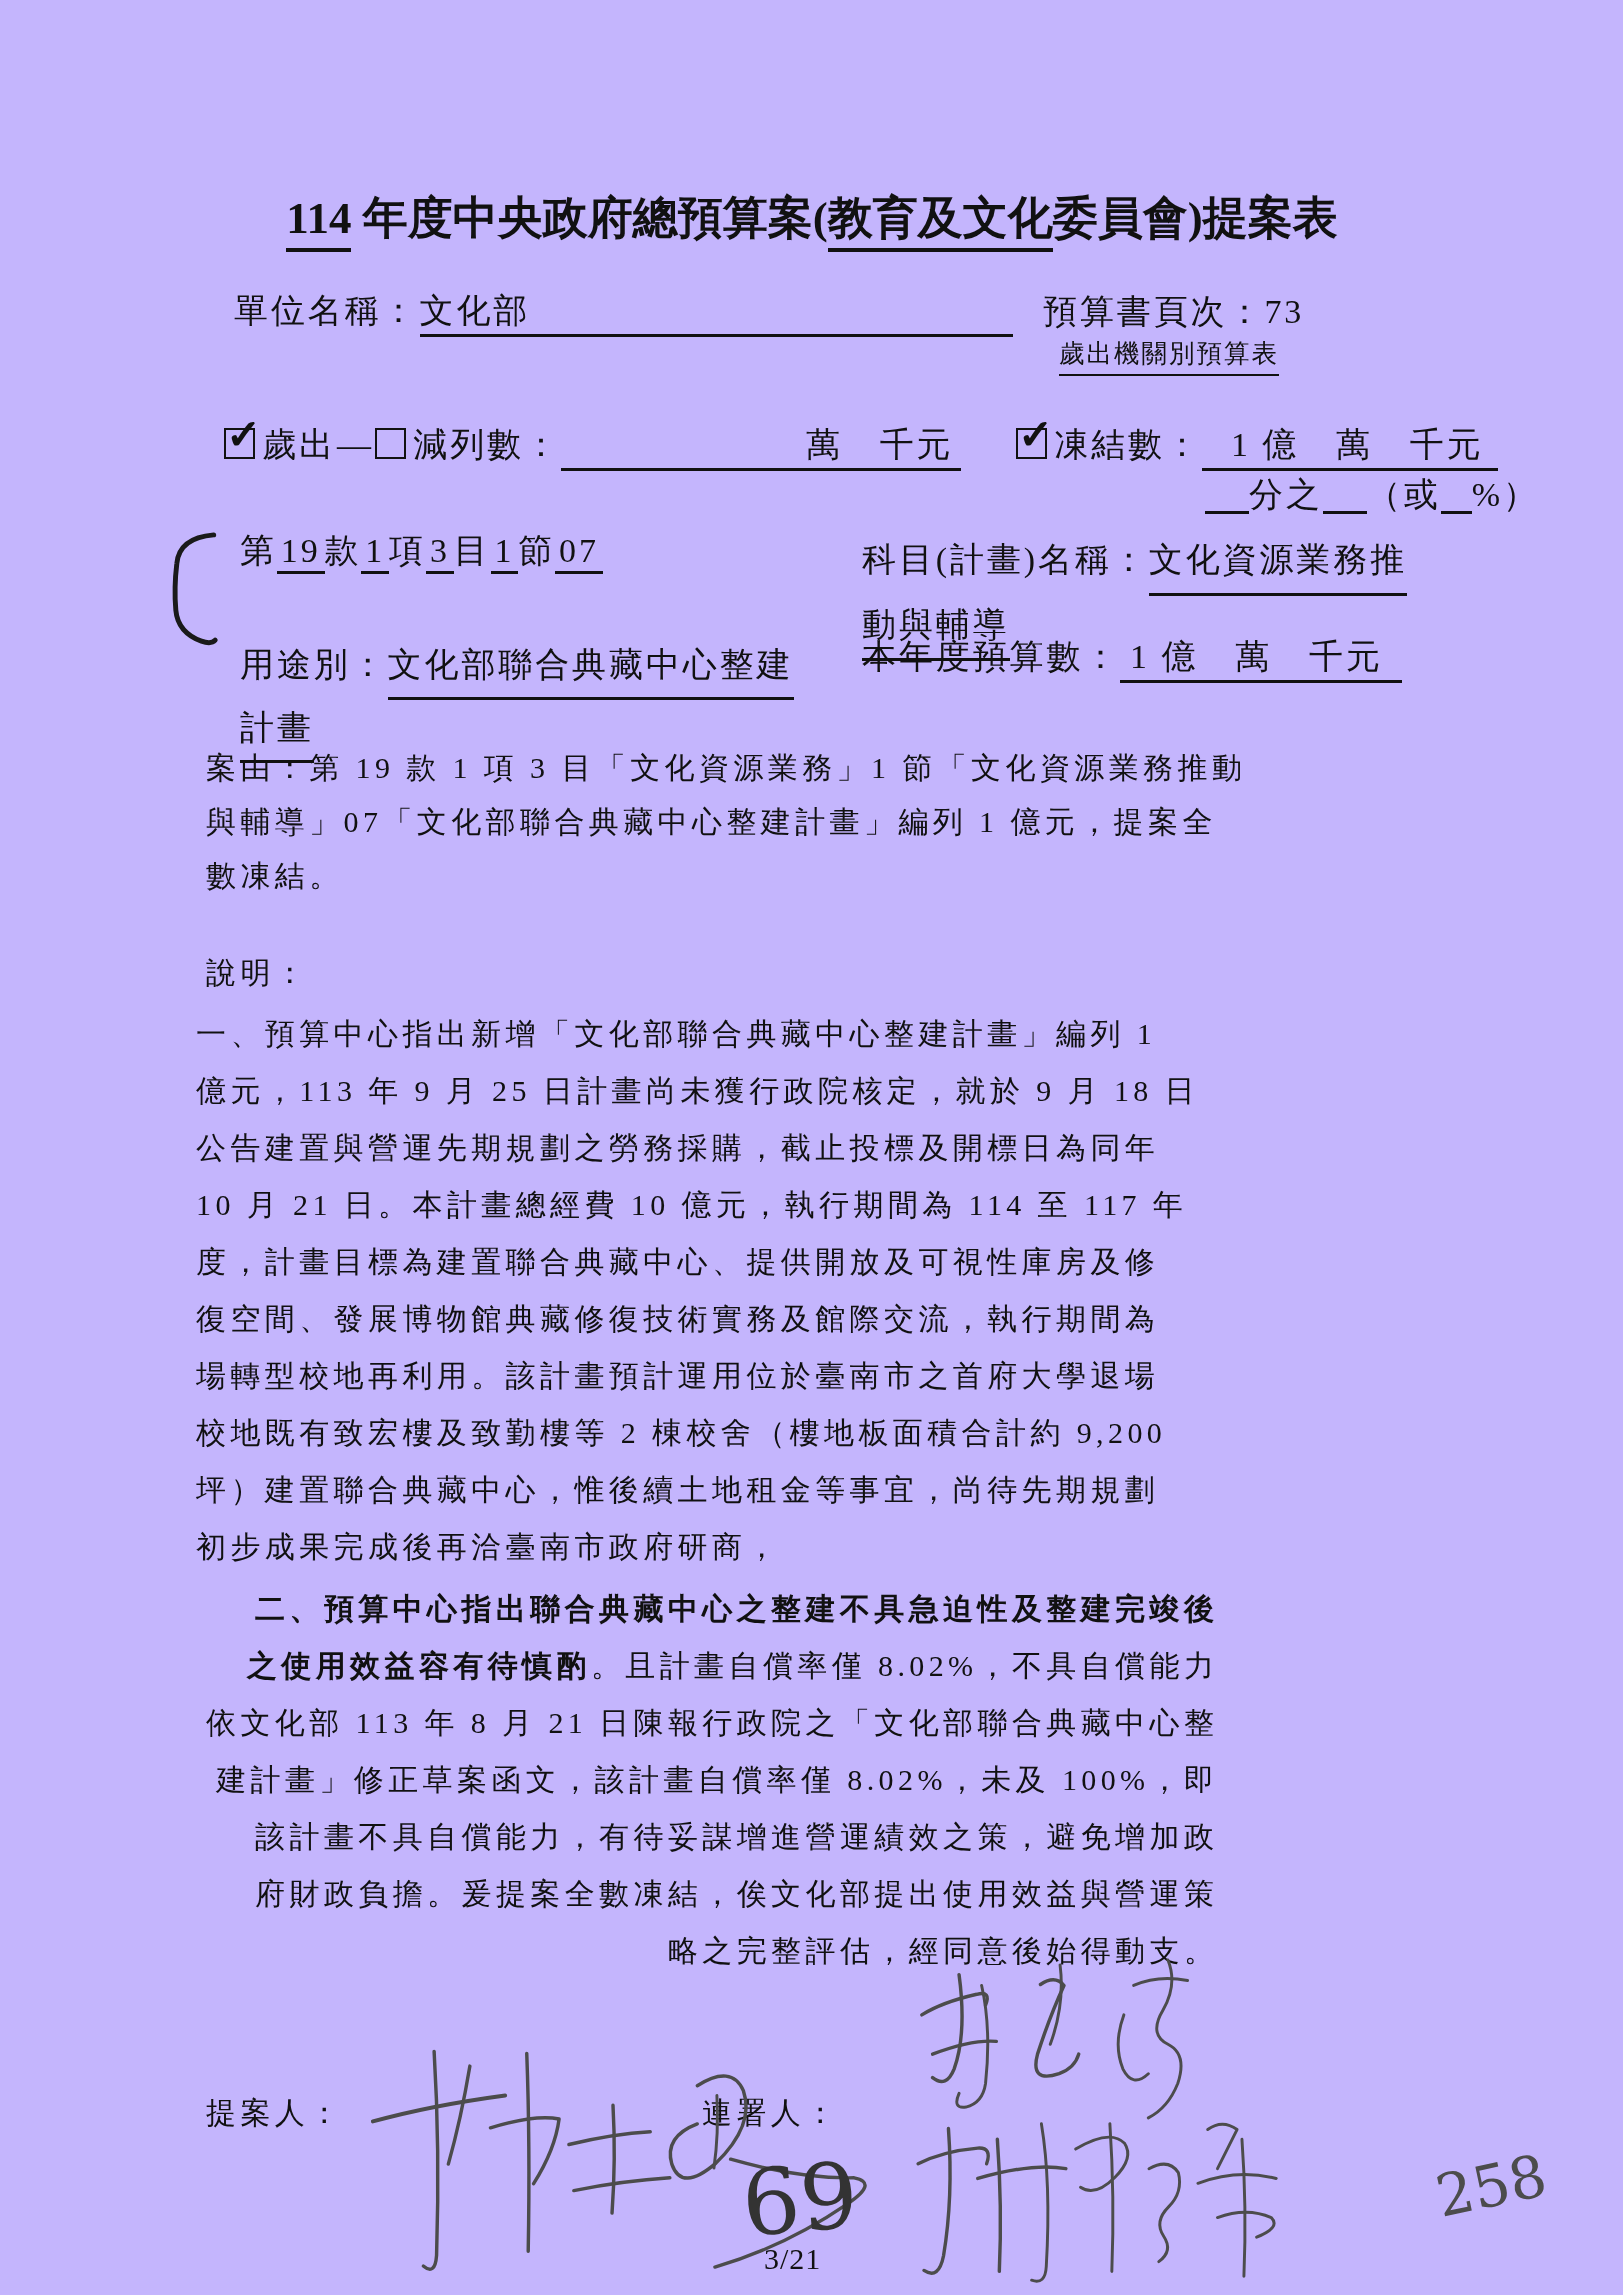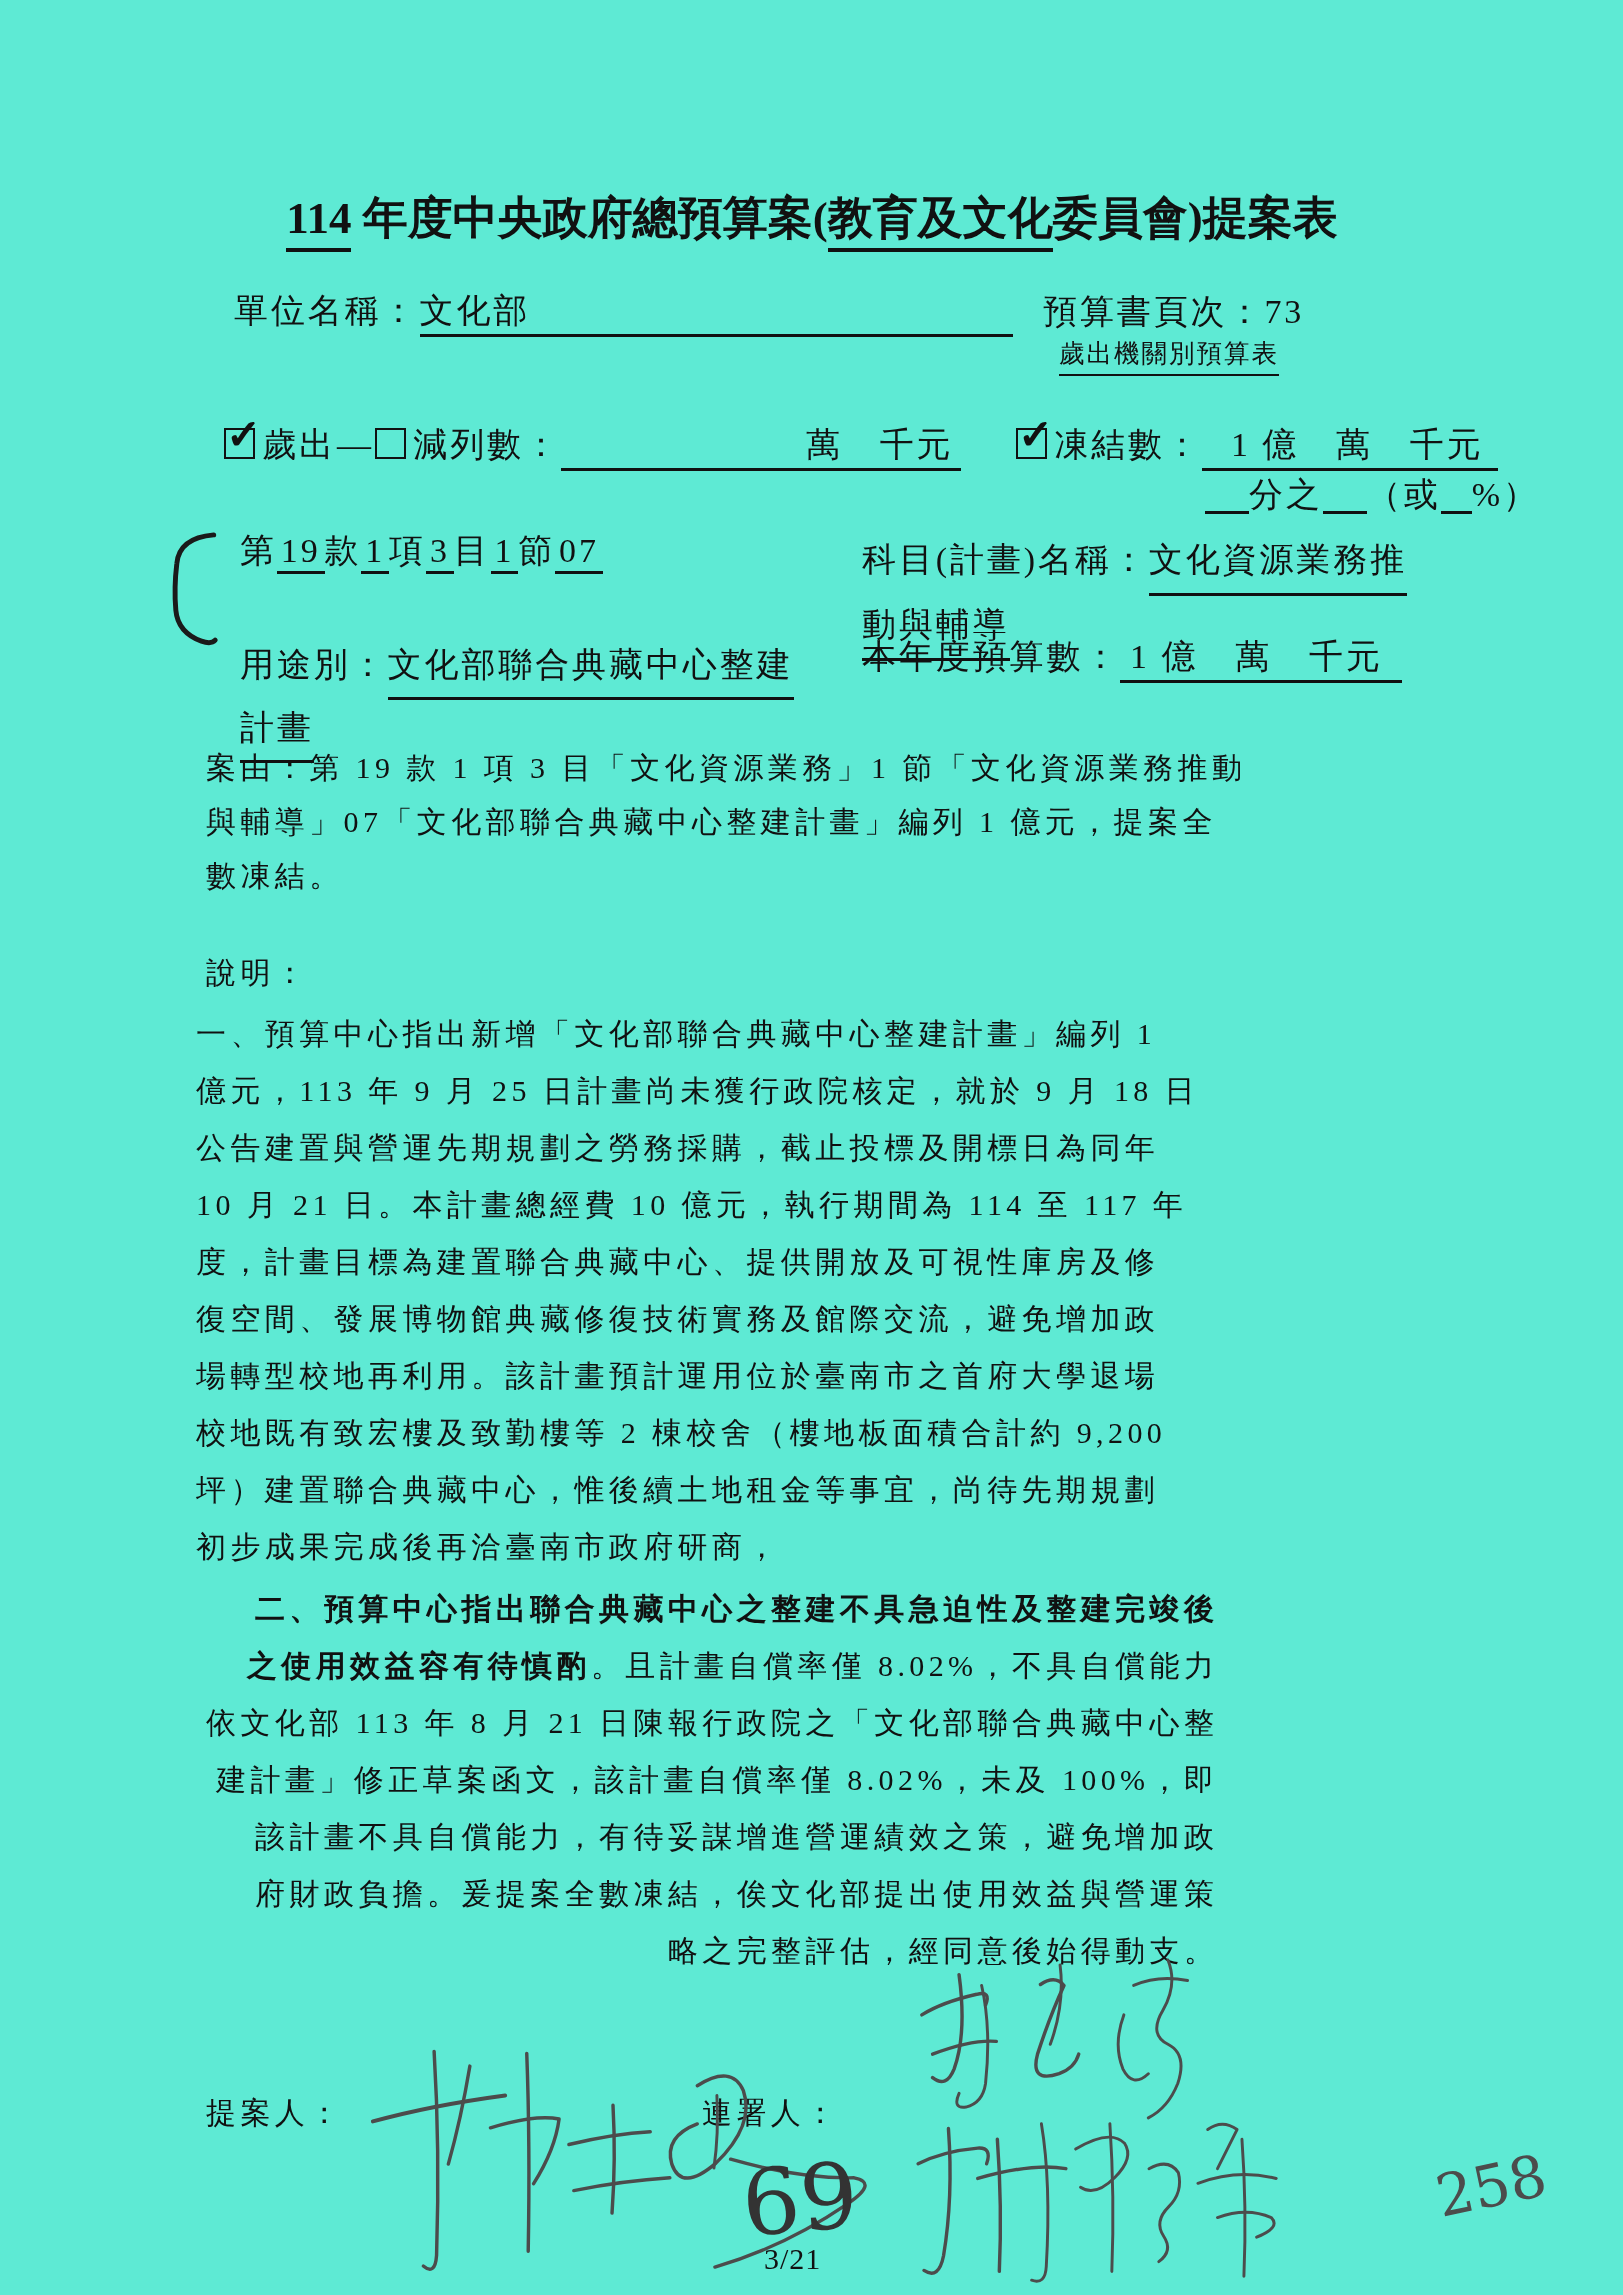--- a/index.html
+++ b/index.html
@@ -1,16 +1,16 @@
 <!DOCTYPE html>
 <html style="font-size:7.8px"><head>
 <meta charset="utf-8">
 <style>
   html,body{margin:0;padding:0;background:#e8e8e8;}
-  .page{position:relative;width:1624px;height:2295px;background:#5eead4;overflow:hidden;
+  .page{position:relative;width:1624px;height:2295px;background:#c4b5fd;overflow:hidden;
         font-family:"Liberation Serif","DejaVu Serif",serif;color:#111;}
   .abs{position:absolute;}
   .t70{font-size:34px;line-height:1.15;letter-spacing:2.9px;white-space:nowrap;margin-left:28px;}
   .para{font-size:30px;letter-spacing:4.4px;white-space:nowrap;}
   .title{font-size:45px;letter-spacing:0px;white-space:nowrap;font-weight:600;}
   .tu{border-bottom:4.9px solid #111;padding-bottom:4.9px;}
   .un{border-bottom:3.4px solid #111;padding:0 3.9px 2px 3.9px;}
   .uv{display:inline-block;border-bottom:3.4px solid #111;padding-bottom:3.9px;}
   .bl{display:inline-block;border-bottom:3.4px solid #111;height:32px;vertical-align:bottom;}
   .cb{display:inline-block;width:26.5px;height:26.5px;border:2.9px solid #111;vertical-align:-2.9px;
@@ -84,21 +84,21 @@
   </div>
 
   <div class="abs para" style="left:206px;top:953px;">說明：</div>
 
   <div class="abs para" style="left:196px;top:1005px;line-height:57px;">
     <div>一、預算中心指出新增「文化部聯合典藏中心整建計畫」編列 1</div>
     <div>億元，113 年 9 月 25 日計畫尚未獲行政院核定，就於 9 月 18 日</div>
     <div>公告建置與營運先期規劃之勞務採購，截止投標及開標日為同年</div>
     <div>10 月 21 日。本計畫總經費 10 億元，執行期間為 114 至 117 年</div>
     <div>度，計畫目標為建置聯合典藏中心、提供開放及可視性庫房及修</div>
-    <div>復空間、發展博物館典藏修復技術實務及館際交流，避免增加政</div>
+    <div>復空間、發展博物館典藏修復技術實務及館際交流，執行期間為</div>
     <div>場轉型校地再利用。該計畫預計運用位於臺南市之首府大學退場</div>
     <div>校地既有致宏樓及致勤樓等 2 棟校舍（樓地板面積合計約 9,200</div>
     <div>坪）建置聯合典藏中心，惟後續土地租金等事宜，尚待先期規劃</div>
     <div>初步成果完成後再洽臺南市政府研商，</div>
   </div>
 
   <div class="abs para" style="left:206px;top:1580px;line-height:57px;text-align:right;">
     <div class="b">二、預算中心指出聯合典藏中心之整建不具急迫性及整建完竣後</div>
     <div><span class="b">之使用效益容有待慎酌</span><span>。且計畫自償率僅 8.02%，不具自償能力</span></div>
     <div>依文化部 113 年 8 月 21 日陳報行政院之「文化部聯合典藏中心整</div>

